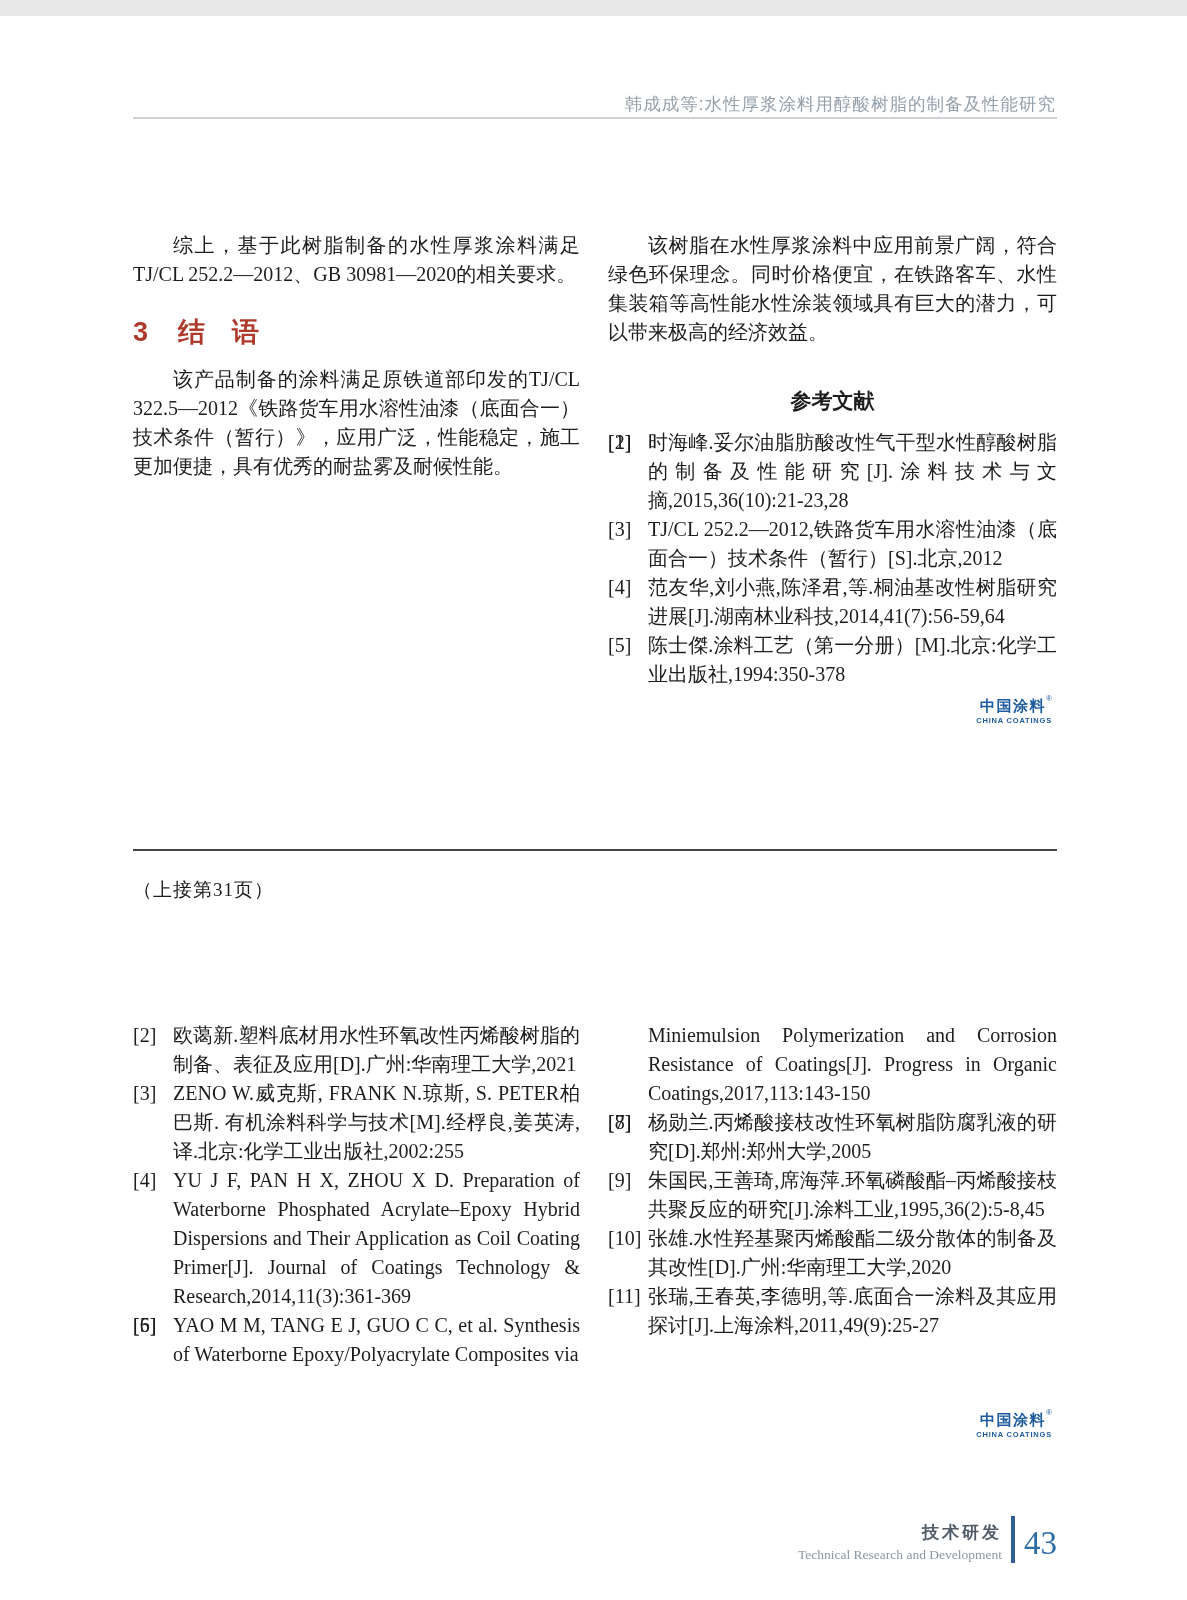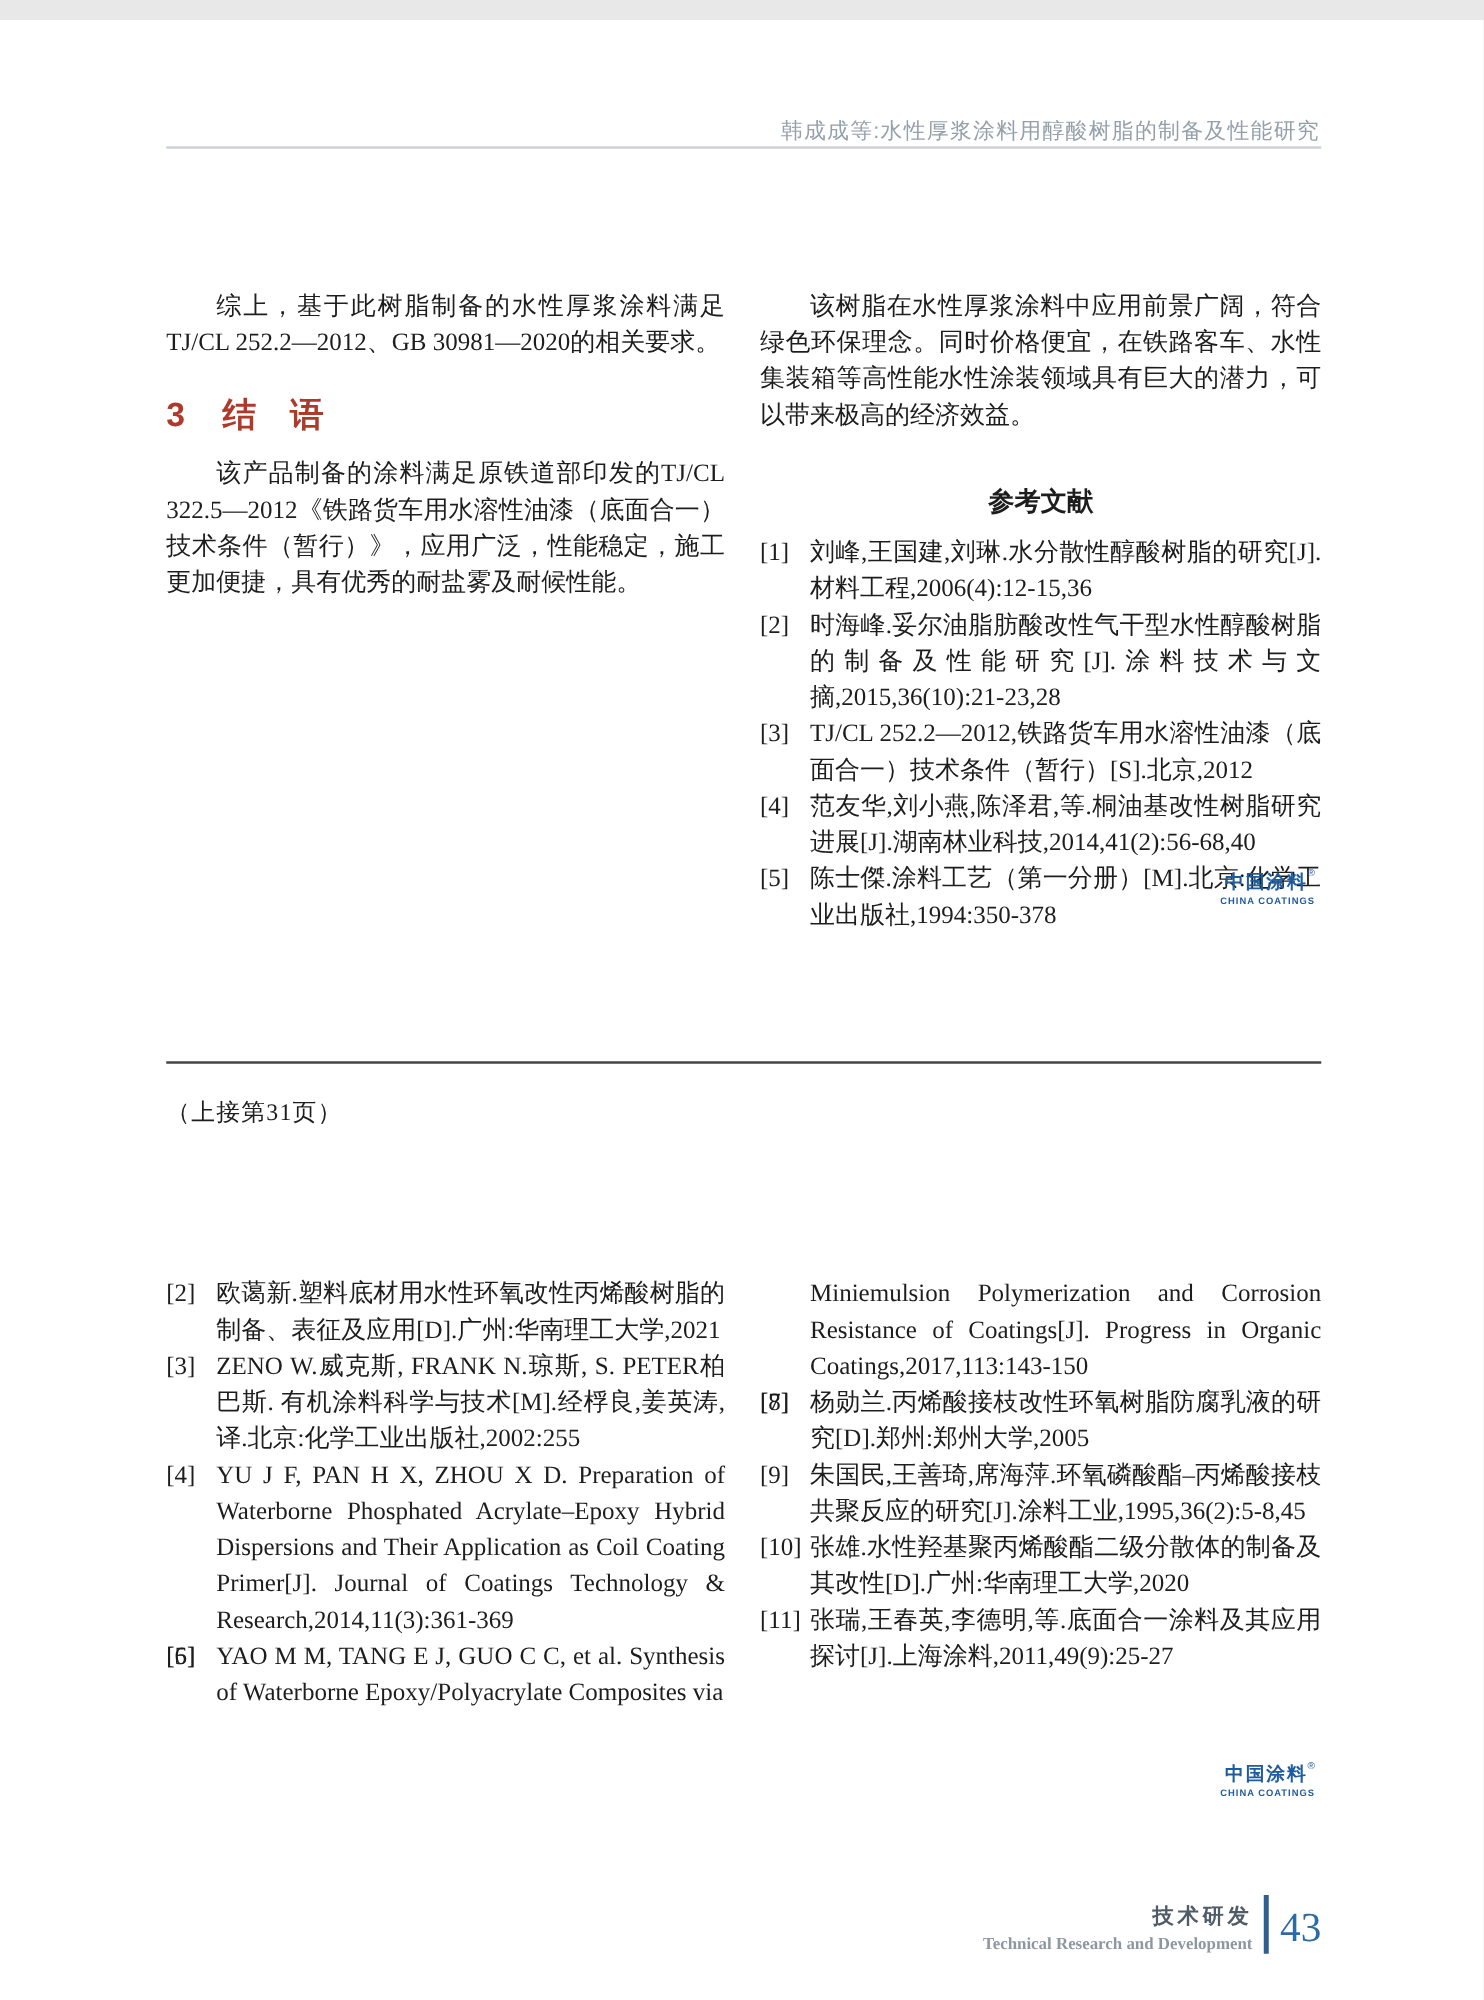--- a/index.html
+++ b/index.html
@@ -67,21 +67,21 @@
   .logo2{top:1396px;right:135px;}
   .footer{
     position:absolute;top:1500px;right:130px;
     display:flex;align-items:flex-end;gap:9px;
   }
   .footer-textblock{text-align:right;}
   .footer-cn{
     font-size:17px;font-weight:bold;color:#4f5b66;letter-spacing:3px;
     font-family:"Liberation Sans","DejaVu Sans",sans-serif;
   }
-  .footer-en{font-size:13.5px;color:#8d97a1;margin-top:3px;font-weight:bold;}
+  .footer-en{font-size:13.5px;color:#8d97a1;margin-top:3px;font-weight:normal;}
   .footer-bar{width:4px;height:47px;background:#315f92;}
   .footer-page{
     font-size:33px;color:#2d6ba3;line-height:1.05;
     padding-bottom:2px;
   }
 </style>
 </head>
 <body>
 
 <div class="page">
@@ -96,33 +96,32 @@
     </div>
     <p>该产品制备的涂料满足原铁道部印发的TJ/CL 322.5—2012《铁路货车用水溶性油漆（底面合一）技术条件（暂行）》，应用广泛，性能稳定，施工更加便捷，具有优秀的耐盐雾及耐候性能。</p>
   </div>
 
   <div class="col top-right">
     <p>该树脂在水性厚浆涂料中应用前景广阔，符合绿色环保理念。同时价格便宜，在铁路客车、水性集装箱等高性能水性涂装领域具有巨大的潜力，可以带来极高的经济效益。</p>
     <div class="ref-title">参考文献</div>
 
     <div class="ref">
       <span class="num">[1]</span>
-      <span>刘峰,王国建,刘琳.水分散性醇酸树脂的研究[J].材料工程,2006(4):12-15,36</span>
     </div>
     <div class="ref">
       <span class="num">[2]</span>
       <span>时海峰.妥尔油脂肪酸改性气干型水性醇酸树脂的制备及性能研究[J].涂料技术与文摘,2015,36(10):21-23,28</span>
     </div>
     <div class="ref">
       <span class="num">[3]</span>
       <span>TJ/CL 252.2—2012,铁路货车用水溶性油漆（底面合一）技术条件（暂行）[S].北京,2012</span>
     </div>
     <div class="ref">
       <span class="num">[4]</span>
-      <span>范友华,刘小燕,陈泽君,等.桐油基改性树脂研究进展[J].湖南林业科技,2014,41(2):56-68,40</span>
+      <span>范友华,刘小燕,陈泽君,等.桐油基改性树脂研究进展[J].湖南林业科技,2014,41(7):56-59,64</span>
     </div>
     <div class="ref">
       <span class="num">[5]</span>
       <span>陈士傑.涂料工艺（第一分册）[M].北京:化学工业出版社,1994:350-378</span>
     </div>
   </div>
 
   <div class="logo logo1">
     <span class="cn">中国涂料</span><span class="mark">®</span>
     <span class="en">CHINA COATINGS</span>

